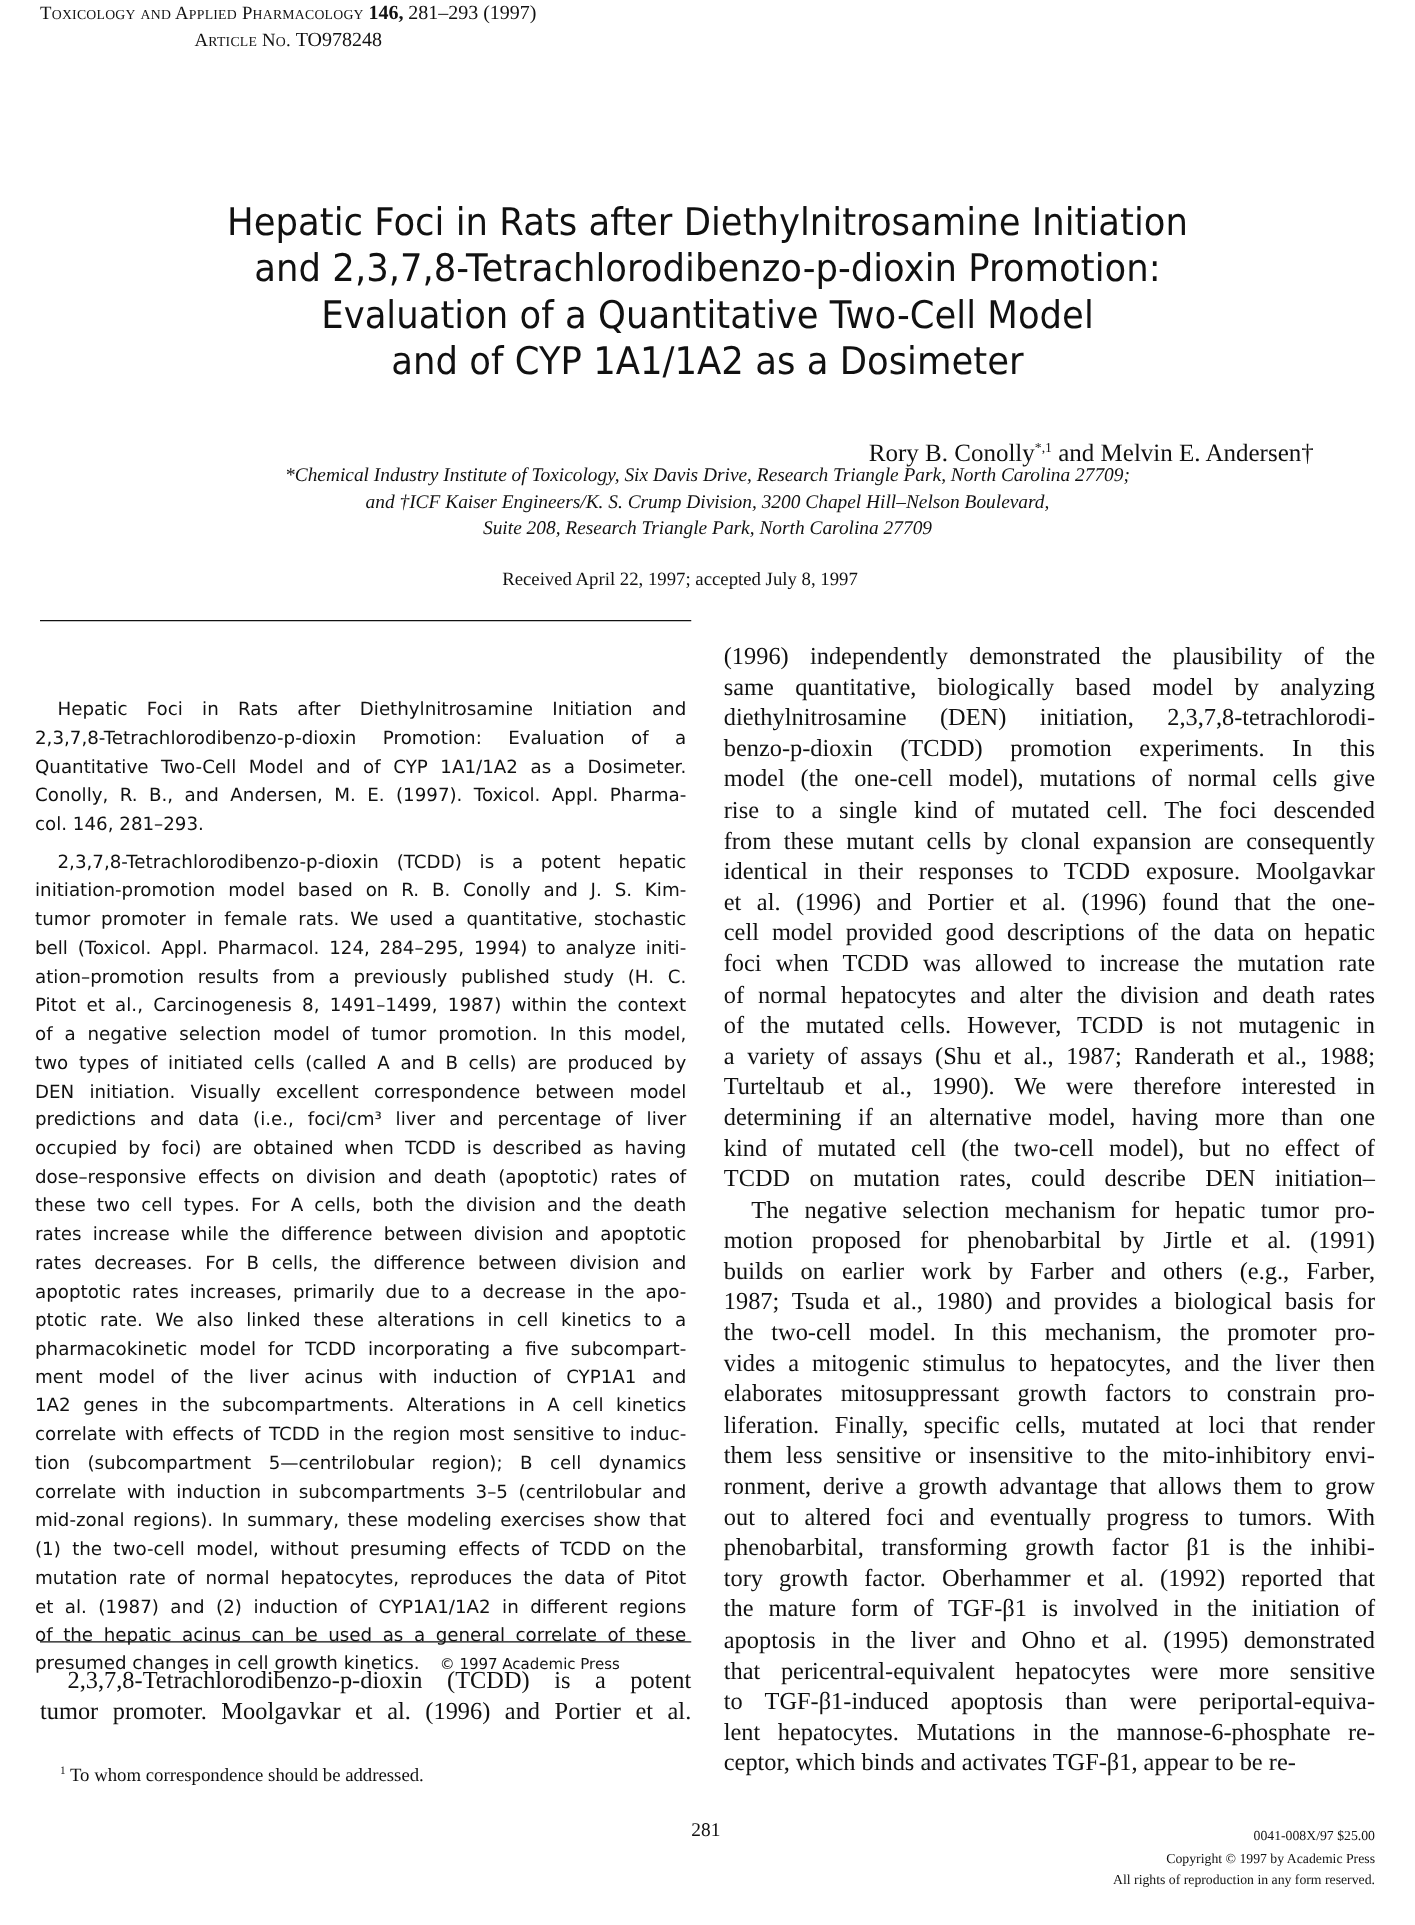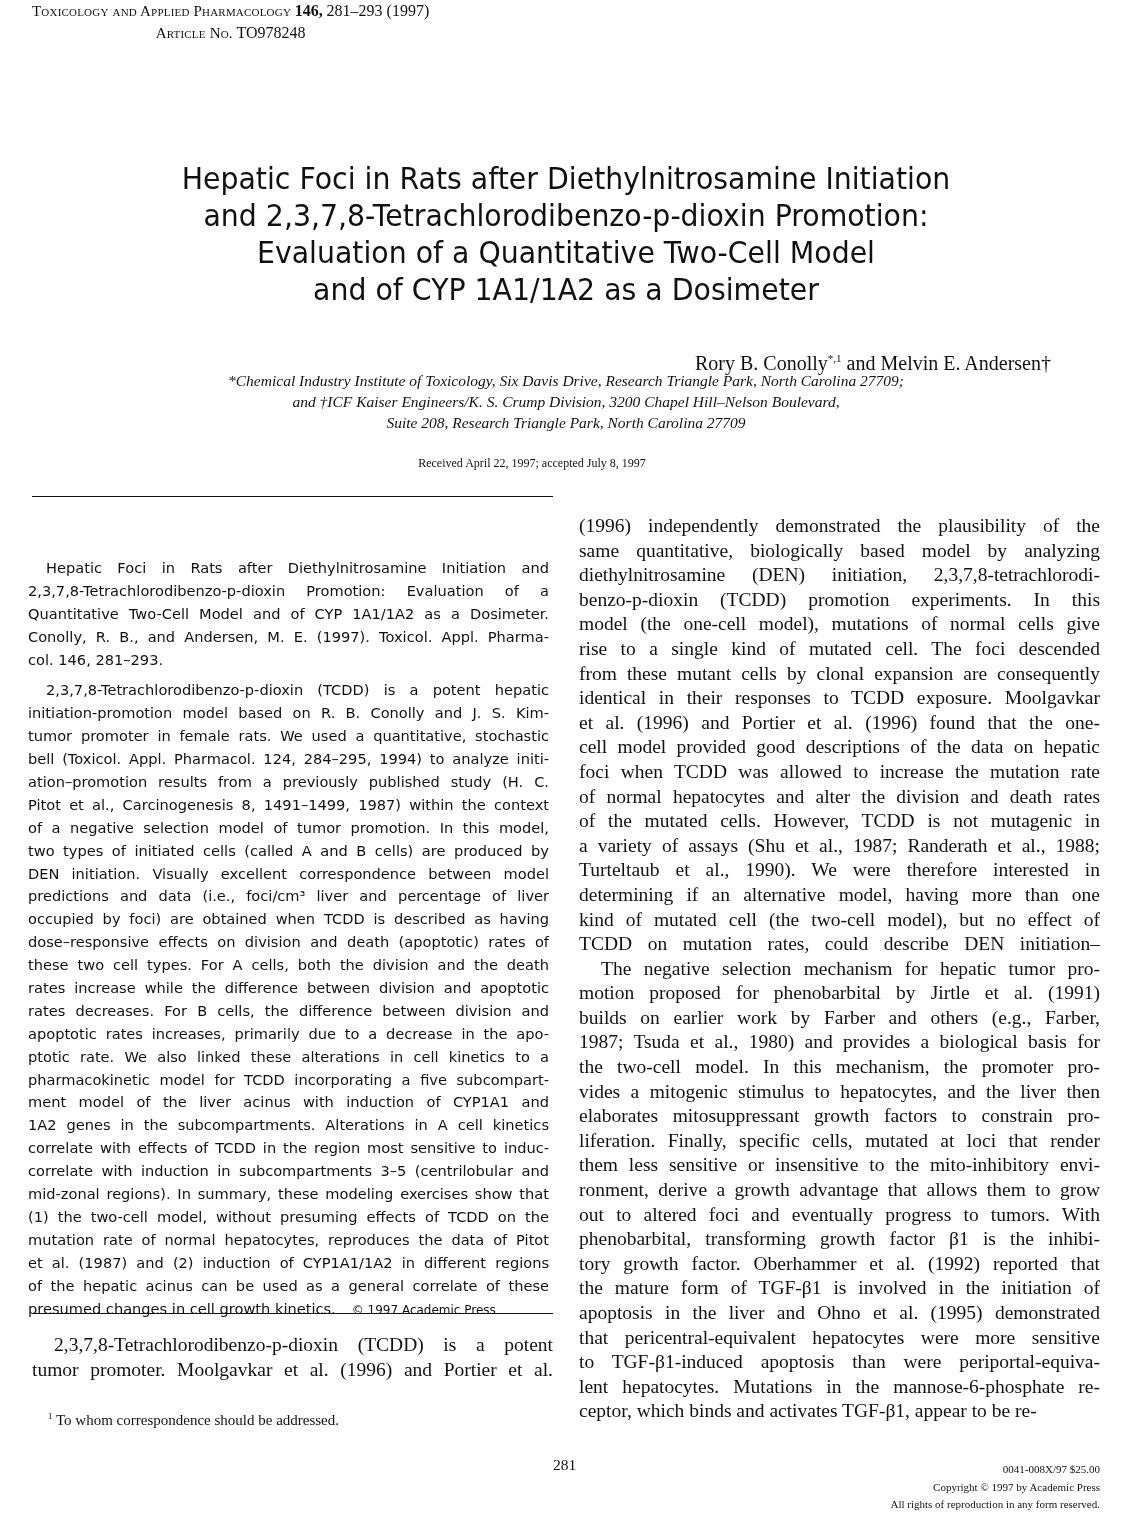--- a/index.html
+++ b/index.html
@@ -11,21 +11,21 @@
   #running-head .sc { font-variant: small-caps; letter-spacing: 0.2px; }
   #running-head .vol { font-weight: bold; font-size: 16px; }
   #running-head .num { font-size: 16px; }
 
   #title { position: absolute; left: 0; top: 160px; width: 1132px; text-align: center;
            font-size: 30.5px; line-height: 37px; font-weight: normal; transform: scaleX(0.93); transform-origin: center; }
   #authors { position: absolute; left: 0; top: 332px; width: 1051px; text-align: right; font-size: 20px; margin-top: 20px; }
   #authors sup { font-size: 11px; }
   #affiliation { position: absolute; left: 0; top: 370px; width: 1132px; text-align: center;
                  font-size: 15.5px; line-height: 21px; font-style: italic; }
-  #received { position: absolute; left: 4px; top: 456px; width: 1056px; text-align: center; font-size: 12px; }
+  #received { position: absolute; left: 16px; top: 456px; width: 1056px; text-align: center; font-size: 15px; }
 
   .rule { position: absolute; left: 32px; width: 521px; height: 1px; background: #111; }
   #rule-top { top: 496px; }
   #rule-bottom { top: 1313px; }
 
   #abstract { position: absolute; left: 28px; top: 513px; width: 521px; font-size: 14.6px; line-height: 22.9px; font-weight: normal; margin-top: 44px; }
   #abstract .line { display: block; text-align: justify; text-align-last: justify; white-space: nowrap; height: 22.9px; }
   #abstract .line.last { text-align-last: left; }
   #abstract .line.indent { padding-left: 18px; }
   #abstract .cp { font-size: 12px; margin-left: 16px; }
@@ -104,20 +104,21 @@
       <span class="line">dose–responsive effects on division and death (apoptotic) rates of</span>
       <span class="line">these two cell types. For A cells, both the division and the death</span>
       <span class="line">rates increase while the difference between division and apoptotic</span>
       <span class="line">rates decreases. For B cells, the difference between division and</span>
       <span class="line">apoptotic rates increases, primarily due to a decrease in the apo-</span>
       <span class="line">ptotic rate. We also linked these alterations in cell kinetics to a</span>
       <span class="line">pharmacokinetic model for TCDD incorporating a five subcompart-</span>
       <span class="line">ment model of the liver acinus with induction of CYP1A1 and</span>
       <span class="line">1A2 genes in the subcompartments. Alterations in A cell kinetics</span>
       <span class="line">correlate with effects of TCDD in the region most sensitive to induc-</span>
+      <span class="line">tion (subcompartment 5—centrilobular region); B cell dynamics</span>
       <span class="line">correlate with induction in subcompartments 3–5 (centrilobular and</span>
       <span class="line">mid-zonal regions). In summary, these modeling exercises show that</span>
       <span class="line">(1) the two-cell model, without presuming effects of TCDD on the</span>
       <span class="line">mutation rate of normal hepatocytes, reproduces the data of Pitot</span>
       <span class="line">et al. (1987) and (2) induction of CYP1A1/1A2 in different regions</span>
       <span class="line">of the hepatic acinus can be used as a general correlate of these</span>
       <span class="line last">presumed changes in cell growth kinetics.<span class="cp">© 1997 Academic Press</span></span>
     </div>
 </div>
 

